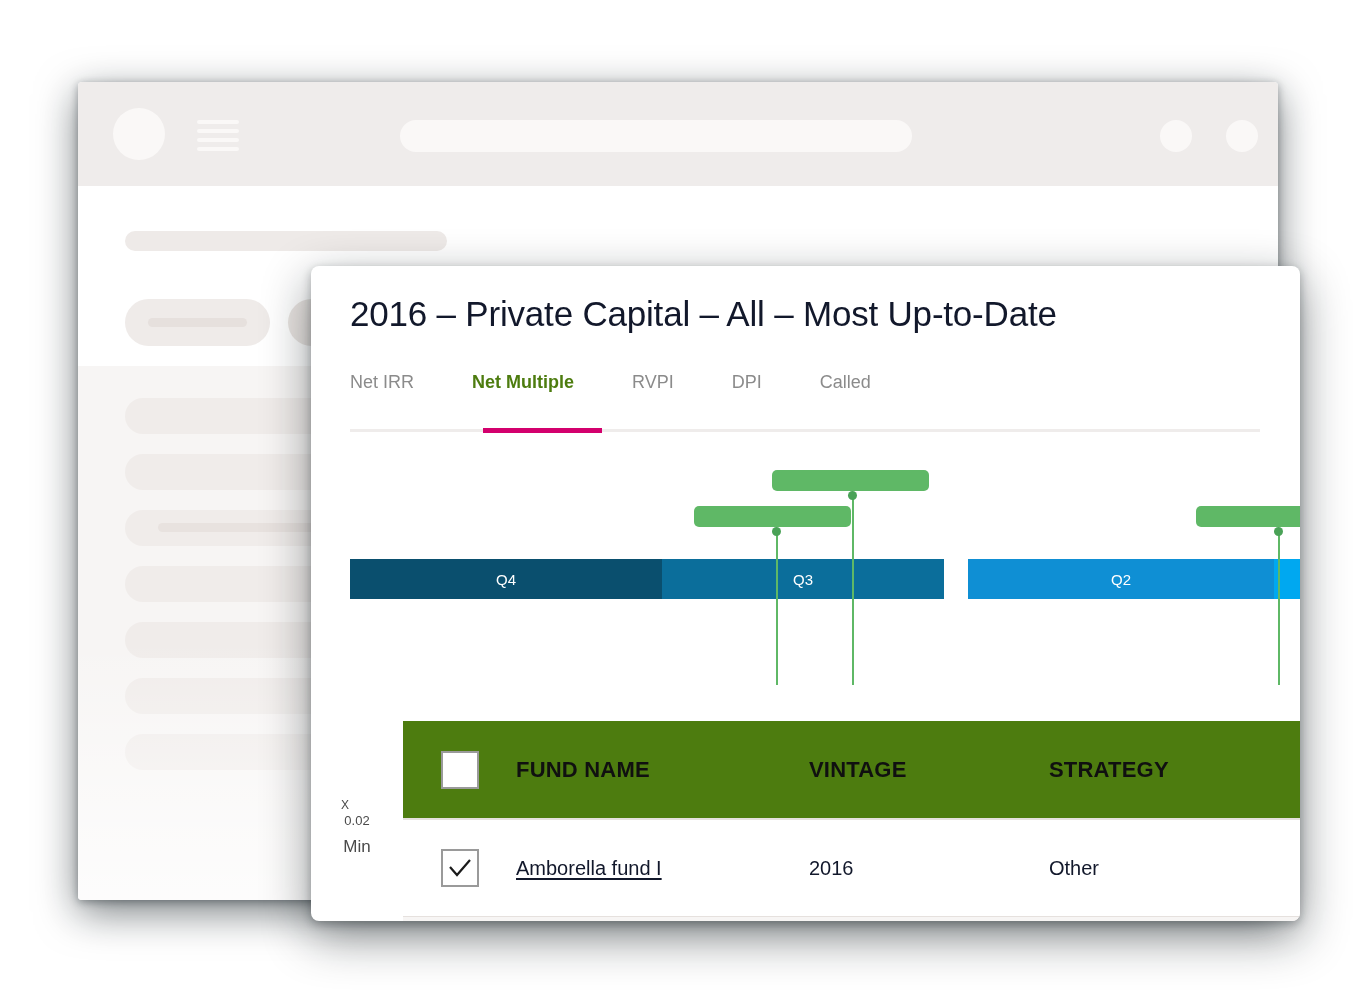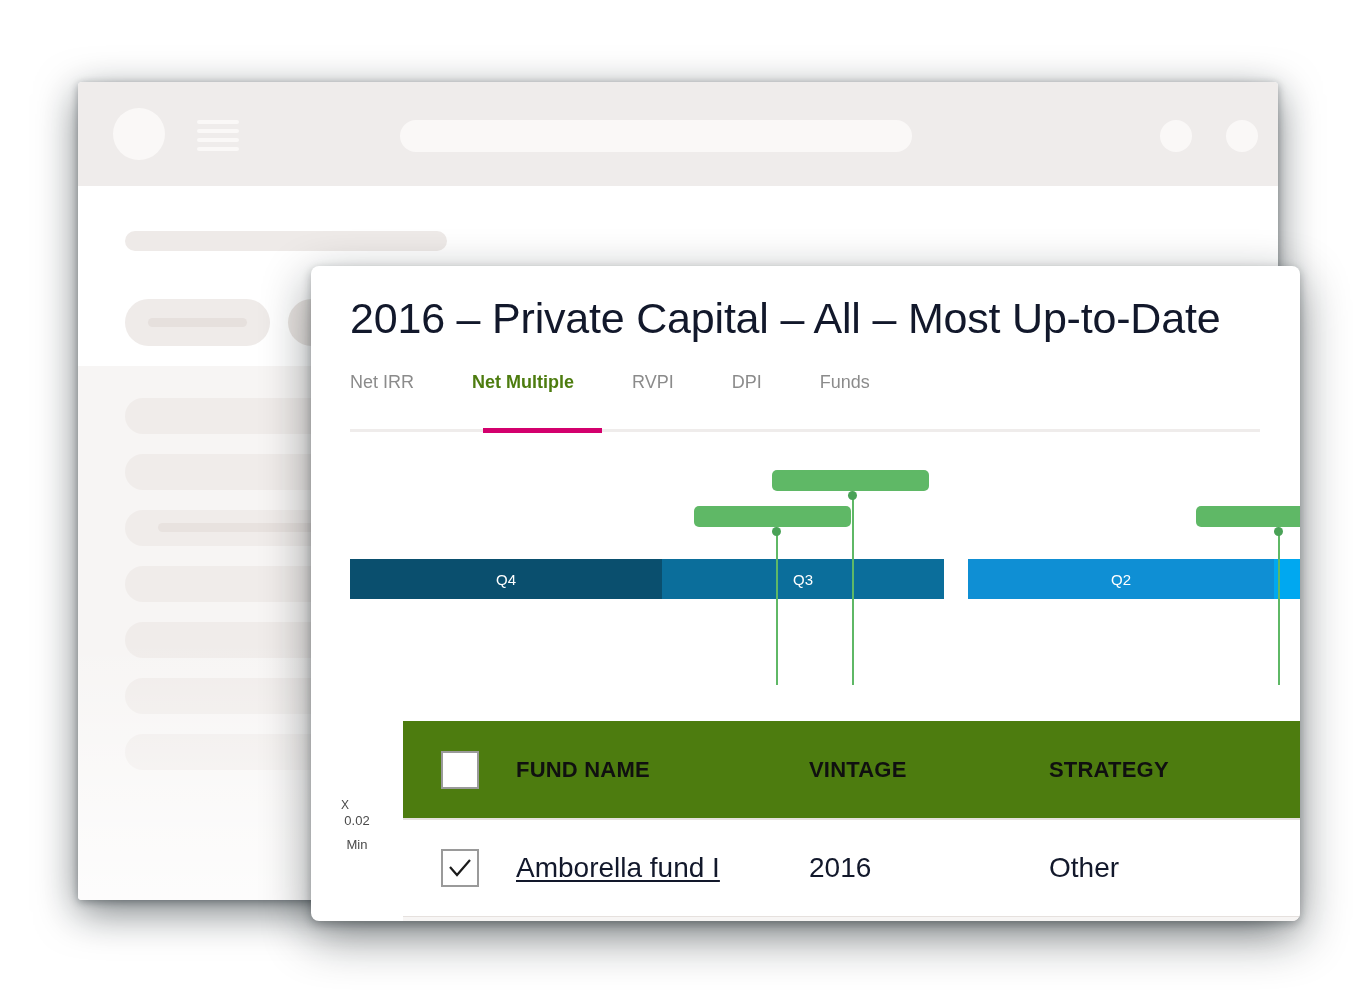--- a/index.html
+++ b/index.html
@@ -79,41 +79,41 @@
 
   
   .card {
     position:absolute; left:311px; top:266px; width:989px; height:655px;
     background:#ffffff; border-radius:8px;
     box-shadow: 0 16px 48px rgba(10,20,25,0.45), 0 3px 10px rgba(10,20,25,0.28);
     overflow:hidden;
   }
   .card-title {
     position:absolute; left:39px; top:28px;
-    font-size:43px; font-weight:400; color:#12182b; letter-spacing:-0.2px;
+    font-size:35px; font-weight:400; color:#12182b; letter-spacing:-0.2px;
     white-space:nowrap;
   }
   .tabs { position:absolute; left:39px; top:106px; width:910px; }
   .tabs-row { display:flex; gap:0; }
   .tab {
     font-size:18px; color:#8b8b8b; padding:0 0 18px 0; margin-right:58px;
     cursor:pointer; white-space:nowrap; position:relative;
   }
   .tab.active { color:#4d7c0f; font-weight:600; }
   .tabs-underline { position:absolute; left:0; top:163px; width:910px; height:3px; background:#efeceb; }
   .tab-active-underline { position:absolute; left:172px; top:162px; width:119px; height:5px; background:#d3006d; }
 
   
   .chart { position:absolute; left:0; top:195px; width:989px; height:300px; }
   .qseg { height:40px; display:flex; align-items:center; justify-content:center;
           color:#ffffff; font-size:15px; }
 
   .axis-x-letter { position:absolute; left:30px; top:337px; font-size:12px; color:#4a4a4a; }
   .tick-val { position:absolute; top:352px; font-size:13px; color:#4a4a4a; transform:translateX(-50%); white-space:nowrap;}
-  .tick-lab { position:absolute; top:376px; font-size:13px; color:#4a4a4a; transform:translateX(-50%); white-space:nowrap;}
+  .tick-lab { position:absolute; top:376px; font-size:17px; color:#4a4a4a; transform:translateX(-50%); white-space:nowrap;}
 
   .pill {
     position:absolute; height:21px; background:#5fb866; border-radius:5px;
   }
   .stem { position:absolute; width:2px; background:#5fb866; }
   .stem-dot { position:absolute; width:9px; height:9px; border-radius:50%; background:#4aa257; }
 
   .legend { position:absolute; top:396px; left:0; width:989px; height:40px; }
   .leg-item { position:absolute; }
   .leg-dot { position:absolute; width:9px; height:9px; border-radius:50%; }
@@ -134,21 +134,21 @@
   .c-check { width:113px; display:flex; justify-content:center; }
   .c-name  { width:293px; }
   .c-vint  { width:240px; }
   .c-strat { width:251px; }
   .chk {
     width:38px; height:38px; border:2px solid #9a9a9a; background:#fff;
     display:flex; align-items:center; justify-content:center;
   }
   .chk svg { display:block; }
   .th { font-size:22px; font-weight:700; color:#101010; letter-spacing:0.2px; }
-  .td { font-size:28px; color:#12182b; font-weight:400; }
+  .td { font-size:20px; color:#12182b; font-weight:400; }
   .td-link { text-decoration:underline; text-underline-offset:3px; cursor:pointer; }
 </style>
 </head>
 <body>
 
 <div id="stage">
 
   <div class="bg-window">
     <div class="bg-topbar">
       <div class="bg-avatar"></div>
@@ -185,21 +185,21 @@
   <div class="card">
 
     <div class="card-title">2016 – Private Capital – All – Most Up-to-Date</div>
 
     <div class="tabs">
       <div class="tabs-row">
         <div class="tab">Net IRR</div>
         <div class="tab active">Net Multiple</div>
         <div class="tab">RVPI</div>
         <div class="tab">DPI</div>
-        <div class="tab">Funds</div>
+        <div class="tab">Called</div>
       </div>
     </div>
     <div class="tabs-underline" style="left:39px;"></div>
     <div class="tab-active-underline" style="left:172px;"></div>
 
     <div class="chart">
 
       <div>
         <div class="qseg" style="position:absolute;left:39px;top:98px;width:312px;background:#0a4f6e;">
           <span>Q4</span>

